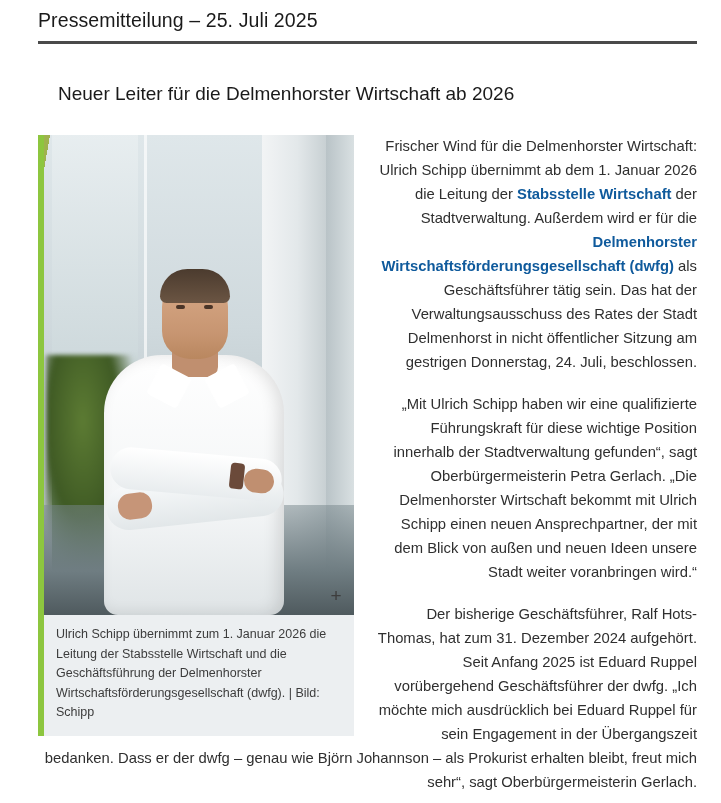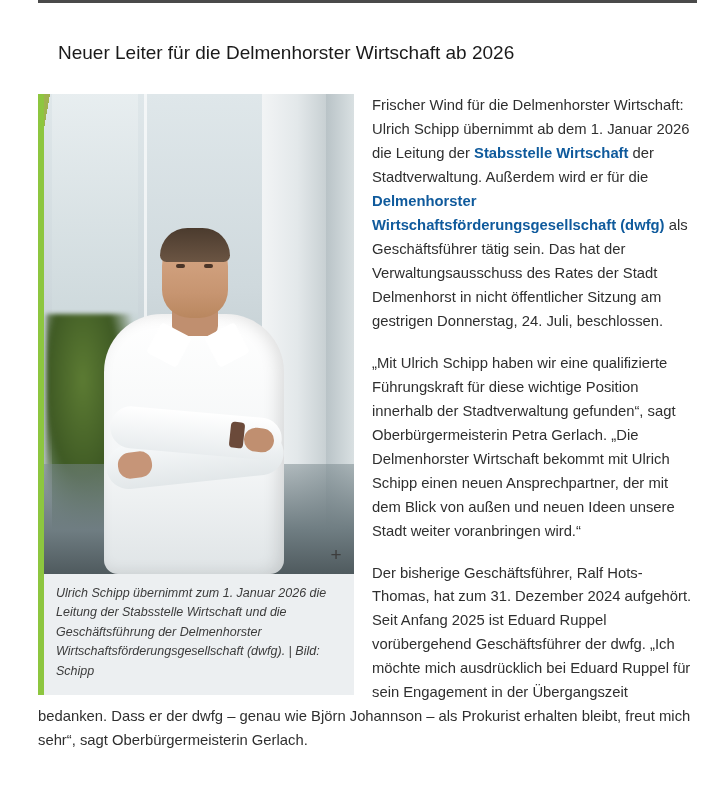--- a/index.html
+++ b/index.html
@@ -192,40 +192,43 @@
     font-size: 19px;
     line-height: 18px;
     text-align: center;
     font-family: "Liberation Sans", sans-serif;
   }
   .caption {
     font-size: 12.5px;
     line-height: 1.55;
     color: #3c3c3c;
     padding: 10px 12px 14px 12px;
-    font-style: italic;
   }
   .body-text p {
     margin: 0 0 18px 0;
     font-size: 14.8px;
     line-height: 1.62;
     color: #2f2f2f;
+    text-align: right;
   }
   .body-text a {
     color: #0f5a9c;
     font-weight: bold;
     text-decoration: none;
   }
   .clearfix::after { content: ""; display: block; clear: both; }
 </style>
 </head>
 <body>
 
 <div class="page">
 
+  <div class="kicker-wrap">
+    <div class="kicker">Pressemitteilung – 25. Juli 2025</div>
+  </div>
   <div class="rule"></div>
 
   <h1 class="headline">Neuer Leiter für die Delmenhorster Wirtschaft ab 2026</h1>
 
   <div class="content clearfix">
 
     <figure class="figure">
       <div class="photo">
         <div class="bg"></div>
         <div class="window-left"></div>

